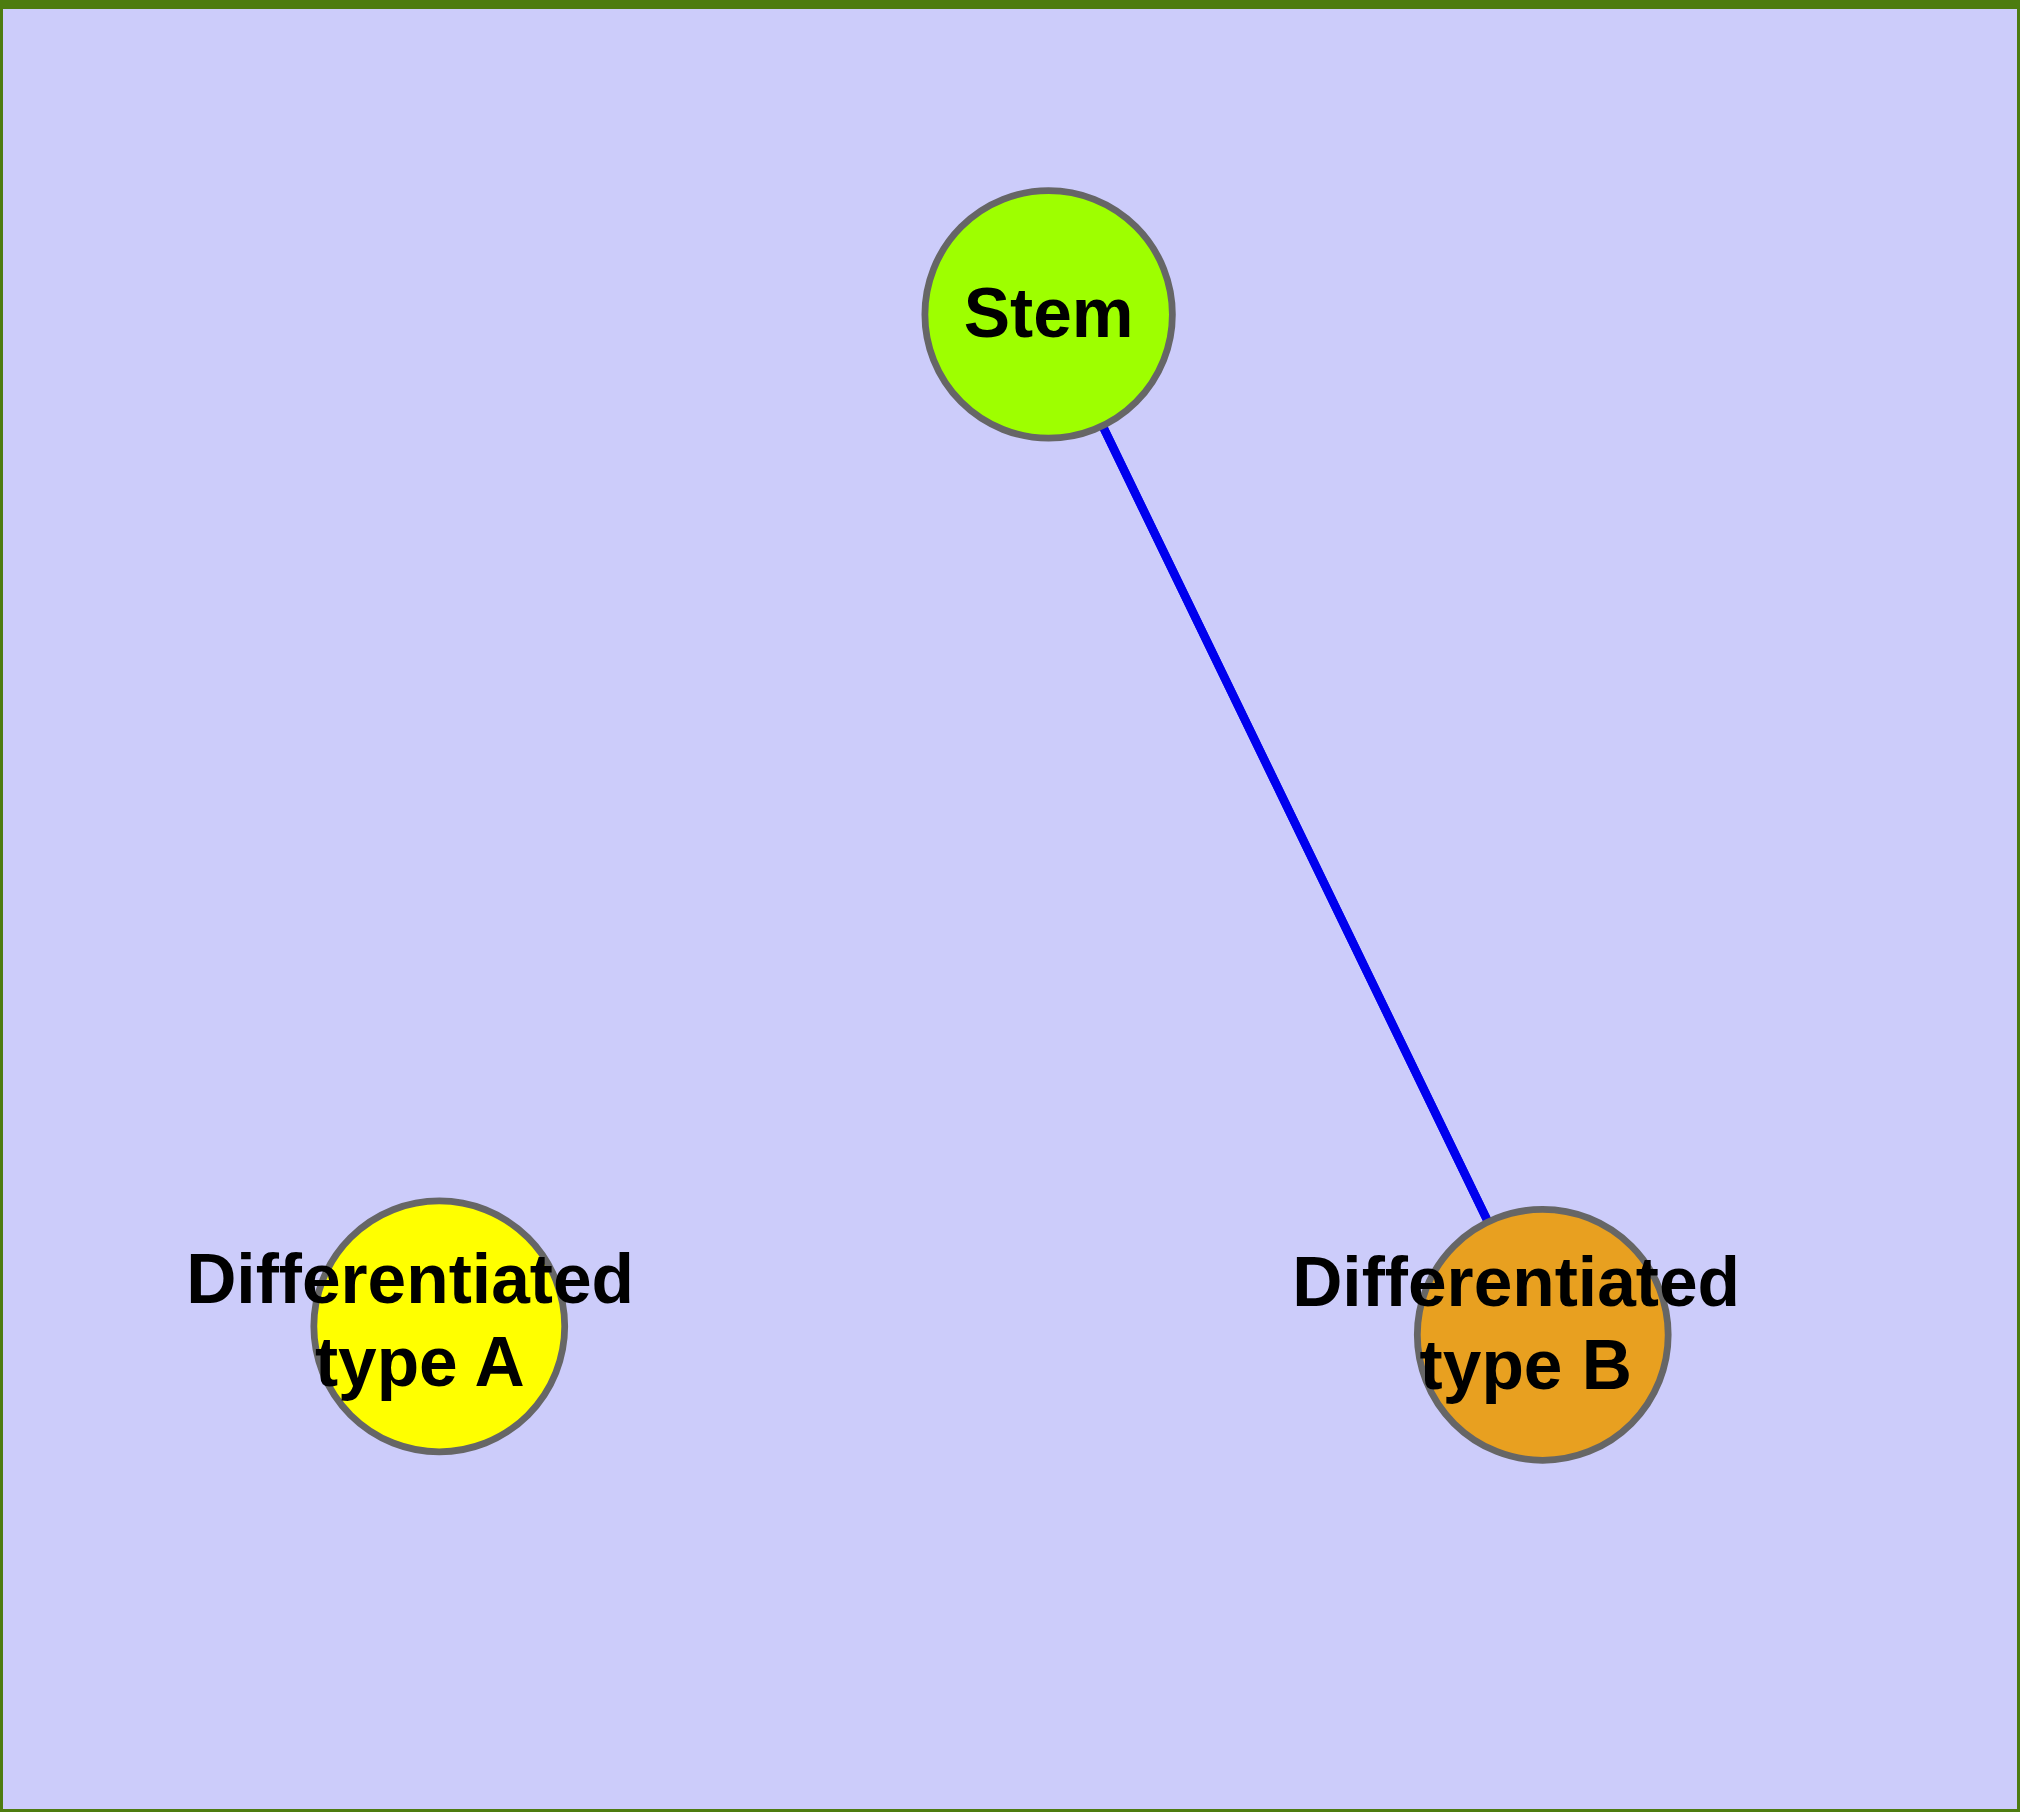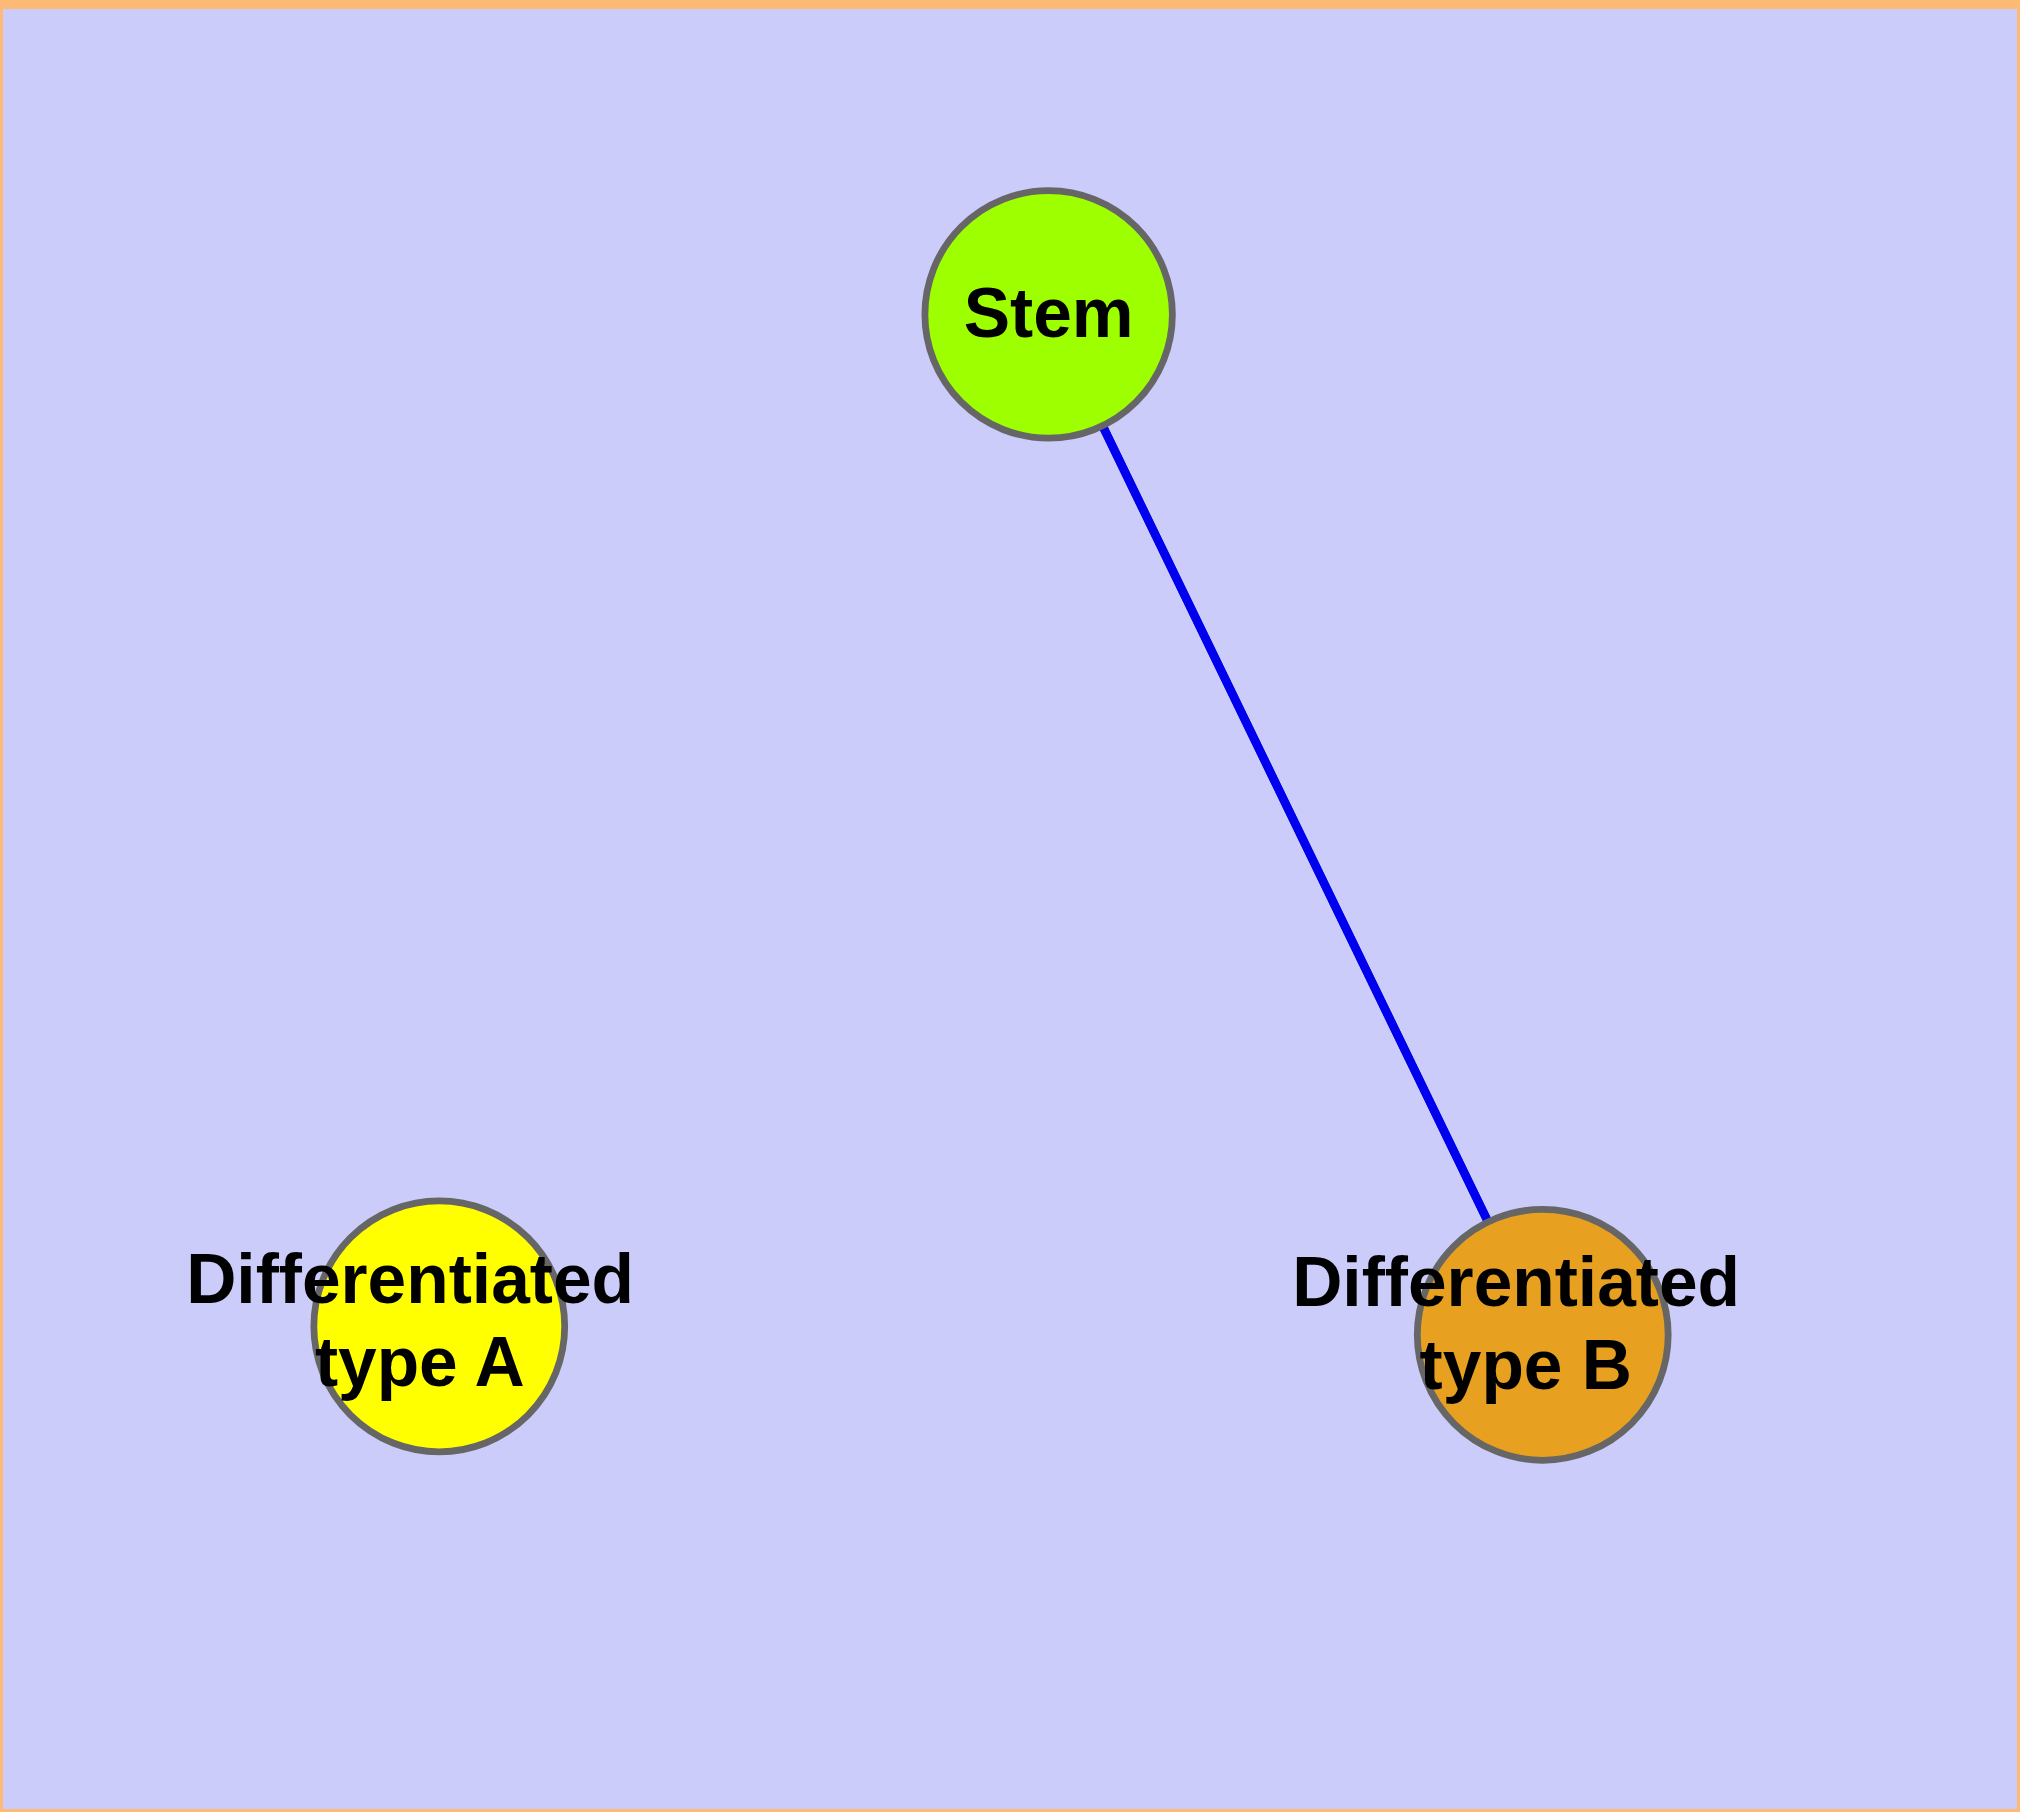--- a/index.html
+++ b/index.html
@@ -10,21 +10,21 @@
   body {
     width: 2021px;
     height: 1812px;
     overflow: hidden;
     font-family: "Liberation Sans", sans-serif;
   }
   #canvas {
     position: relative;
     width: 2021px;
     height: 1812px;
-    background: #fdba74;
+    background: #4d7c0f;
     box-sizing: border-box;
   }
   #plot-bg {
     position: absolute;
     left: 3.4px;
     top: 8.5px;
     width: 2014px;
     height: 1800px;
     background: #ccccfa;
   }

